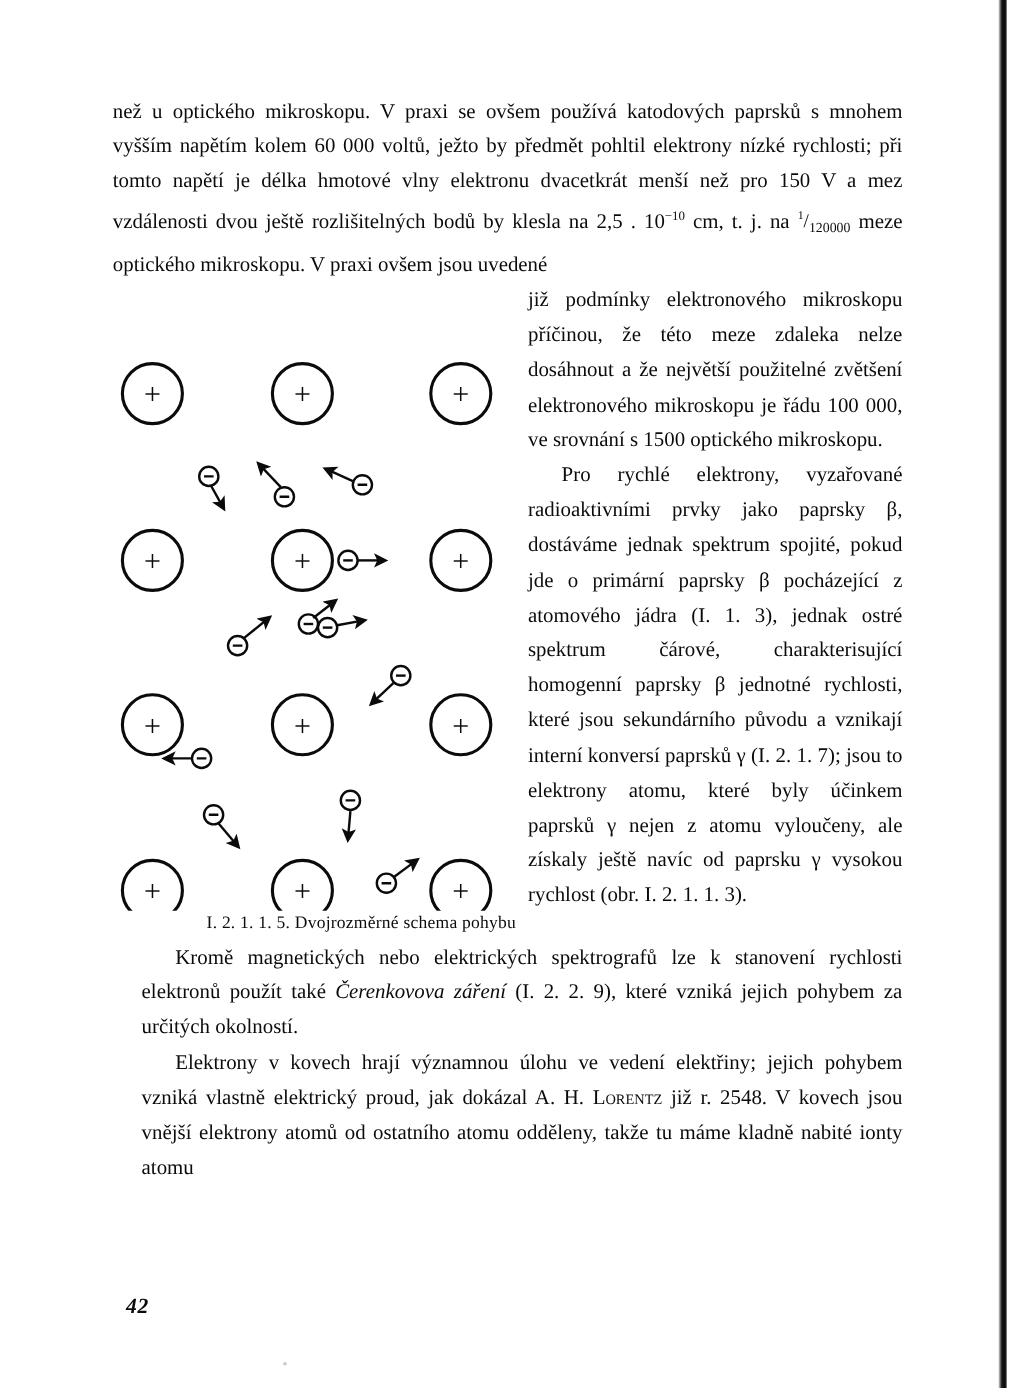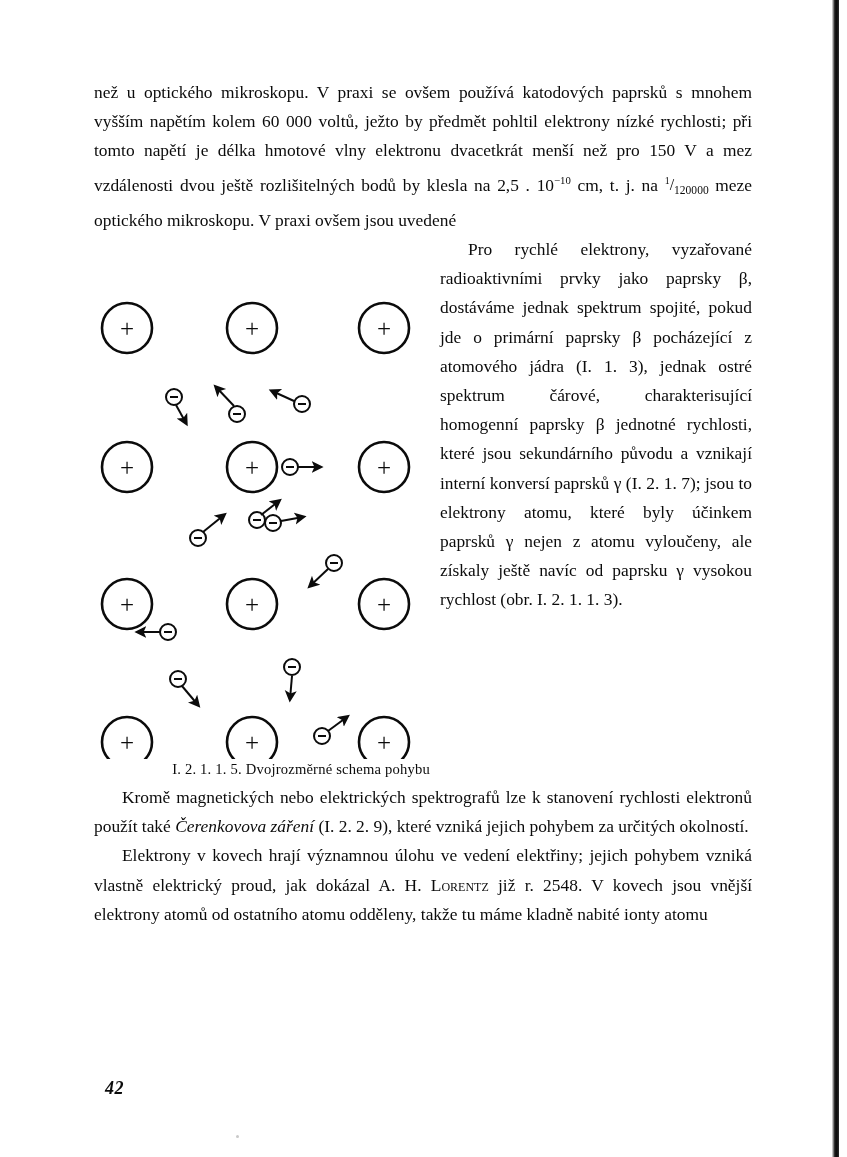--- a/index.html
+++ b/index.html
@@ -55,21 +55,21 @@
 
   p {
     margin: 0;
     font-size: 17.4px;
     line-height: 29.2px;
     text-align: justify;
     text-justify: inter-word;
     hyphens: manual;
     font-family: Liberation Serif, serif;
   }
-  .indent { text-indent: 28px; }
+  .indent { text-indent: 28px; margin-left: 24px; }
 
   .top-para { width: 658px; }
 
   
   .figwrap {
     float: left;
     width: 346px;
     margin: 4px 0 0 0;
   }
   .rightcol p { font-size: 17.4px; line-height: 29.2px; }
@@ -209,20 +209,21 @@
             <line x1="234" y1="492" x2="253" y2="478" marker-end="url(#ah)"></line>
           </g>
         </svg>
       </div>
       <div class="figcaption">
         <div>I. 2. 1. 1. 5. Dvojrozměrné schema pohybu</div>
       </div>
     </div>
 
     <div class="rightcol">
+      <p>již podmínky elektronového mikroskopu příčinou, že této meze zdaleka nelze dosáhnout a že největší použitelné zvětšení elektronového mikroskopu je řádu 100 000, ve srovnání s 1500 optického mikroskopu.</p>
       <p class="indent">Pro rychlé elektrony, vyzařované radioaktivními prvky jako paprsky β, dostáváme jednak spektrum spojité, pokud jde o primární paprsky β pocházející z atomového jádra (I. 1. 3), jednak ostré spektrum čárové, charakterisující homogenní paprsky β jednotné rychlosti, které jsou sekundárního původu a vznikají interní konversí paprsků γ (I. 2. 1. 7); jsou to elektrony atomu, které byly účinkem paprsků γ nejen z atomu vyloučeny, ale získaly ještě navíc od paprsku γ vysokou rychlost (obr. I. 2. 1. 1. 3).</p>
     </div>
 
     <div class="clear"></div>
 
     <p class="indent after"><span>Kromě magnetických nebo elektrických spektrografů lze k stanovení rychlosti elektronů použít také </span><span class="it">Čerenkovova záření</span><span> (I. 2. 2. 9), které vzniká jejich pohybem za určitých okolností.</span></p>
 
     <p class="indent"><span>Elektrony v kovech hrají významnou úlohu ve vedení elektřiny; jejich pohybem vzniká vlastně elektrický proud, jak dokázal A. H. </span><span class="sc">Lorentz</span><span> již r. 2548. V kovech jsou vnější elektrony atomů od ostatního atomu odděleny, takže tu máme kladně nabité ionty atomu</span></p>
 
   </div>

